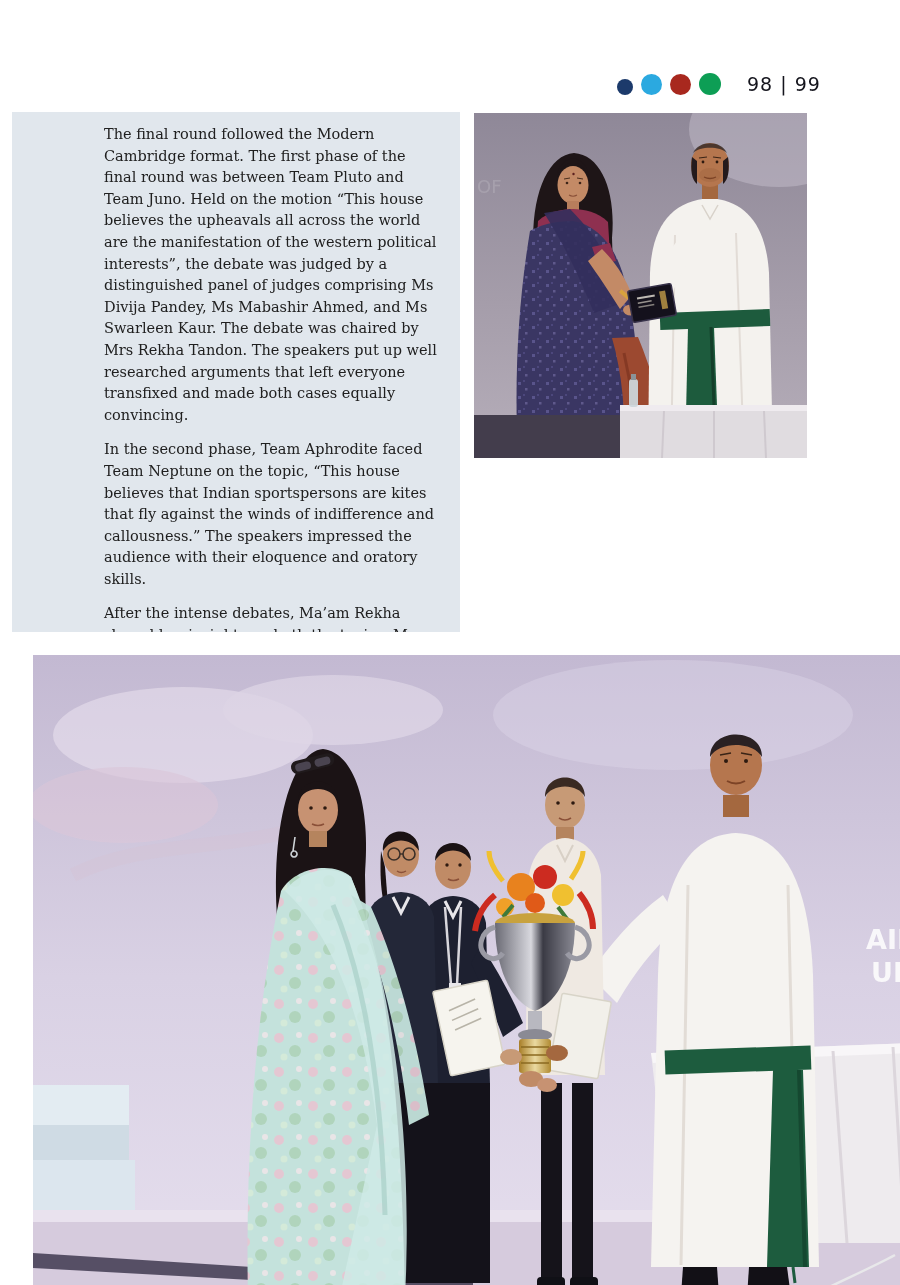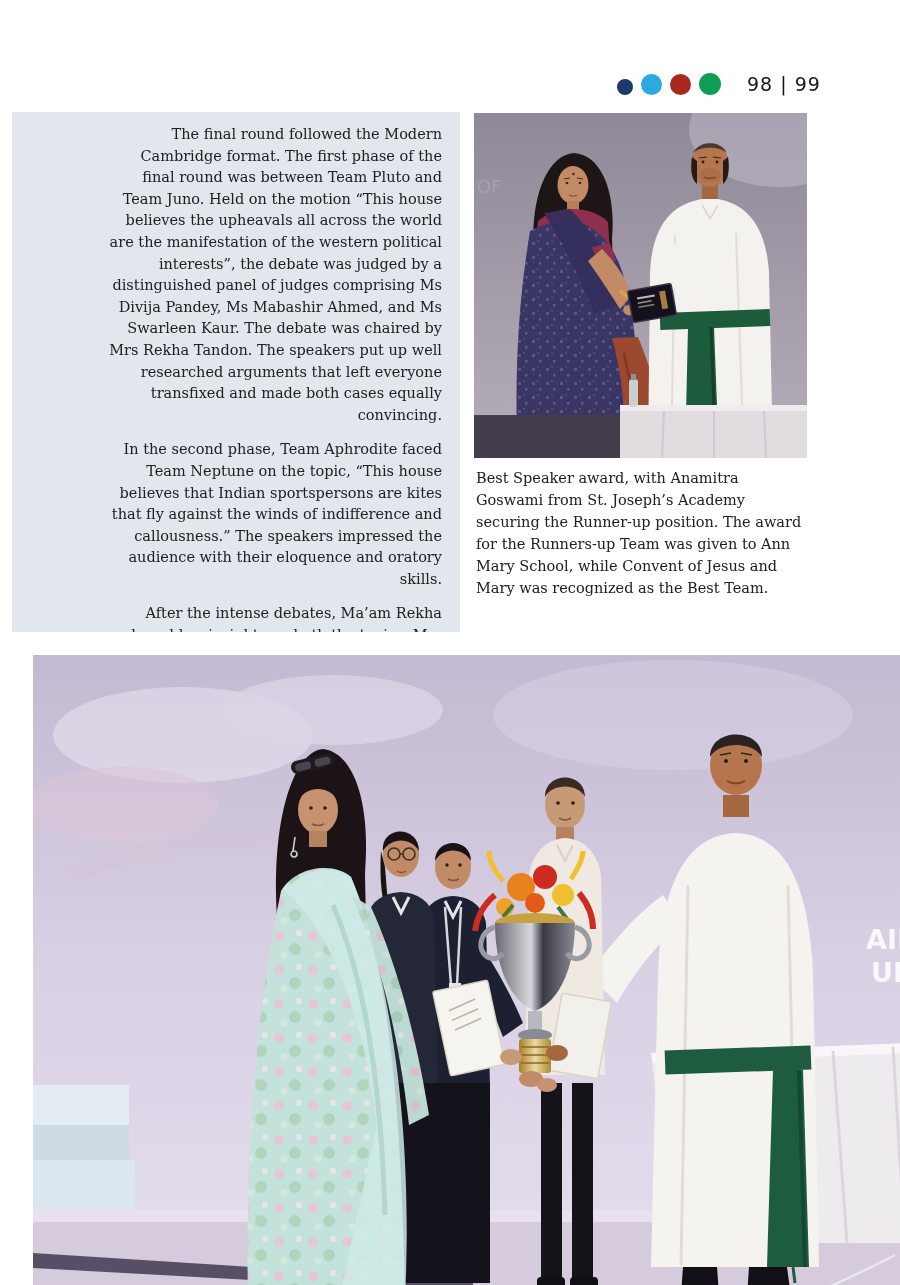--- a/index.html
+++ b/index.html
@@ -11,21 +11,21 @@
   .dot { border-radius:50%; flex:0 0 auto; }
   .d1 { width:16px; height:16px; margin-right:8px; }
   .d2 { width:21px; height:21px; margin-right:8px; }
   .d3 { width:21px; height:21px; margin-right:8px; }
   .d4 { width:22px; height:22px; }
   .pagenums { margin-left:26px; font-family:"DejaVu Sans", sans-serif; font-size:19px;
               color:#14141c; letter-spacing:1px; white-space:nowrap; }
 
   
   .textbox { position:absolute; left:12px; top:112px; width:448px; height:520px;
-             background:#e1e7ed; box-sizing:border-box; padding:12px 18px 0 92px; overflow:hidden;text-align:right; }
+             background:#e1e7ed; box-sizing:border-box; padding:12px 18px 0 92px; overflow:hidden; }
   .textbox p { margin:0 0 13px 0; font-size:14.5px; line-height:21.6px; color:#202020; }
 
   
   .photo-top { position:absolute; left:474px; top:113px; width:333px; height:345px; margin:0; }
   
   .rightcol-text { position:absolute; left:476px; top:467px; width:332px; }
   .rightcol-text p { margin:0; font-size:14.5px; line-height:22px; color:#202020; }
   .byline { margin-top:12px !important; font-weight:bold; text-align:right; font-size:15px; color:#161616; }
 
   
@@ -127,21 +127,20 @@
       <rect x="146" y="292" width="187" height="6" fill="#efebef"></rect>
       <path d="M190,298 L188,345 M240,298 L240,345 M290,298 L292,345" stroke="#cfc9cf" stroke-width="2" fill="none"></path>
       <g>
         <rect x="155" y="266" width="9" height="28" rx="3" fill="#ccd6da" opacity="0.95"></rect>
         <rect x="157" y="261" width="5" height="6" fill="#8a949a"></rect>
       </g>
     </svg>
   </figure>
 
   <section class="rightcol-text">
-    <p>Best Speaker award, with Anamitra Goswami from St. Joseph’s Academy securing the Runner-up position. The award for the Runners-up Team was given to Ann Mary School, while Convent of Jesus and Mary was recognized as the Best Team.</p>
   </section>
 
   <figure class="photo-bottom" role="img" aria-label="Five people on stage with a flower-topped silver trophy: a teacher in a pale aqua floral saree with sunglasses on her head, two students in dark blazers, a student in a cream blazer holding the trophy and certificates, and a priest in a white cassock with a green sash">
     <svg viewBox="0 0 879 645" preserveAspectRatio="none">
       <defs>
         <linearGradient id="bgb" x1="0" y1="0" x2="0" y2="1">
           <stop offset="0" stop-color="#c3b9d2"></stop>
           <stop offset="0.5" stop-color="#d9d1e4"></stop>
           <stop offset="1" stop-color="#e6dfee"></stop>
         </linearGradient>

